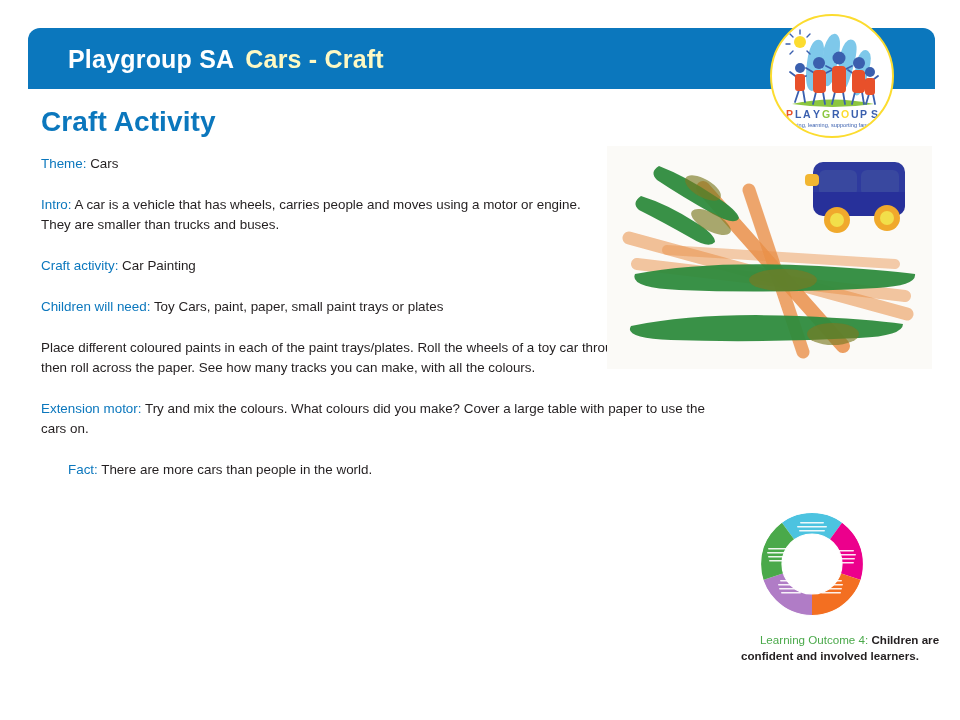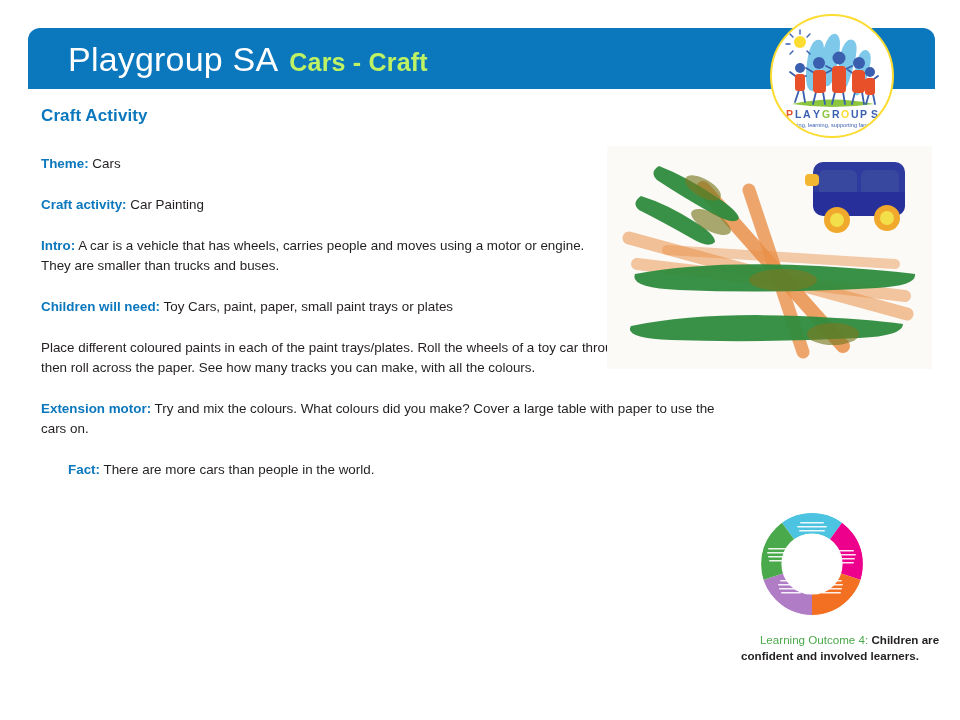--- a/index.html
+++ b/index.html
@@ -30,29 +30,29 @@
   }
   .header-title {
     position: absolute;
     left: 40px;
     top: 50%;
     transform: translateY(-50%);
     white-space: nowrap;
     line-height: 1;
   }
   .header-brand {
-    font-size: 34px;
-    font-weight: 400;
+    font-size: 25px;
+    font-weight: 700;
     color: #ffffff;
     letter-spacing: 0.2px;
   }
   .header-topic {
     font-size: 25px;
     font-weight: bold;
-    color: #bef264;
+    color: #fef9c3;
     margin-left: 11px;
     letter-spacing: 0.2px;
   }
 
   
   .logo-badge {
     position: absolute;
     left: 770px;
     top: 14px;
     width: 124px;
@@ -63,21 +63,21 @@
     box-sizing: border-box;
     overflow: hidden;
   }
   .logo-badge svg { display: block; }
 
   
   .page-heading {
     position: absolute;
     left: 41px;
     top: 106px;
-    font-size: 17px;
+    font-size: 28px;
     font-weight: bold;
     color: #0b77bd;
     letter-spacing: 0.1px;
   }
 
   
   .content {
     position: absolute;
     left: 41px;
     top: 154px;
@@ -86,21 +86,21 @@
   .block {
     font-size: 13.4px;
     line-height: 20px;
     color: #231f20;
     margin-bottom: 21px;
   }
   .block.narrow { width: 565px; }
   .block.wide   { width: 676px; }
   .block:last-child { margin-bottom: 0; padding-left: 27px; }
   .lbl {
-    font-weight: bold;
+    font-weight: normal;
     color: #0b77bd;
   }
   .block-heading {
     font-size: 13.4px;
     font-weight: bold;
     color: #0b77bd;
     line-height: 20px;
   }
 
   
@@ -230,25 +230,25 @@
 
 <div class="page-heading">Craft Activity</div>
 
 <div class="content">
 
   <div class="block narrow">
     <span class="lbl">Theme:</span><span> Cars</span>
   </div>
 
   <div class="block narrow">
+    <span class="lbl">Intro:</span><span> A car is a vehicle that has wheels, carries people and moves using a motor or engine.  They are smaller than trucks and buses.</span>
+  </div>
+
+  <div class="block narrow">
     <span class="lbl">Craft activity:</span><span> Car Painting</span>
-  </div>
-
-  <div class="block narrow">
-    <span class="lbl">Intro:</span><span> A car is a vehicle that has wheels, carries people and moves using a motor or engine.  They are smaller than trucks and buses.</span>
   </div>
 
   <div class="block narrow">
     <span class="lbl">Children will need:</span><span> Toy Cars, paint, paper, small paint trays or plates</span>
   </div>
 
   <div class="block wide">
     <span>Place different coloured paints in each of the paint trays/plates.  Roll the wheels of a toy car through the paint, and then roll across the paper.  See how many tracks you can make, with all the colours.</span>
   </div>
 

